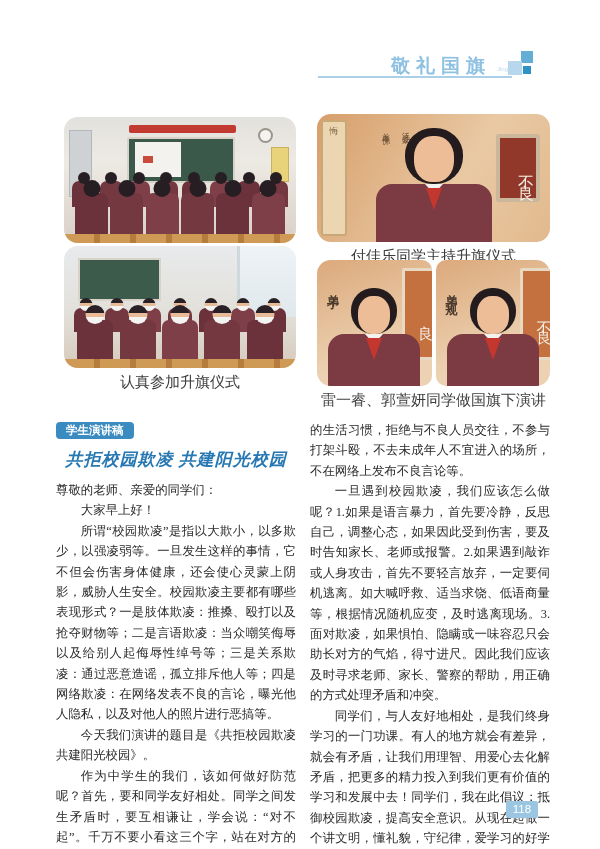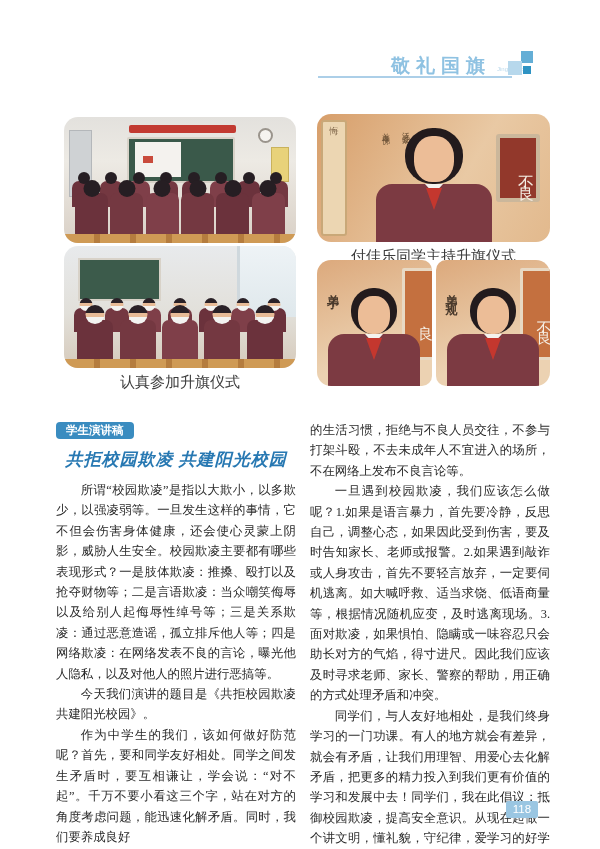--- a/index.html
+++ b/index.html
@@ -245,26 +245,29 @@
         <div class="p4-panel">不良</div>
         <div class="fig-person p4-person">
           <div class="g-body"></div>
           <div class="g-hair"></div>
           <div class="g-face"></div>
           <div class="g-collar"></div>
           <div class="g-scarf"></div>
         </div>
       </div>
     </div>
+    <div class="caption">雷一睿、郭萱妍同学做国旗下演讲</div>
   </div>
 
   <div class="article">
     <div class="col">
       <span class="badge">学生演讲稿</span>
       <div class="article-title">共拒校园欺凌 共建阳光校园</div>
+      <p class="para no-indent">尊敬的老师、亲爱的同学们：</p>
+      <p class="para">大家早上好！</p>
       <p class="para">所谓“校园欺凌”是指以大欺小，以多欺少，以强凌弱等。一旦发生这样的事情，它不但会伤害身体健康，还会使心灵蒙上阴影，威胁人生安全。校园欺凌主要都有哪些表现形式？一是肢体欺凌：推搡、殴打以及抢夺财物等；二是言语欺凌：当众嘲笑侮辱以及给别人起侮辱性绰号等；三是关系欺凌：通过恶意造谣，孤立排斥他人等；四是网络欺凌：在网络发表不良的言论，曝光他人隐私，以及对他人的照片进行恶搞等。</p>
       <p class="para">今天我们演讲的题目是《共拒校园欺凌　共建阳光校园》。</p>
       <p class="para">作为中学生的我们，该如何做好防范呢？首先，要和同学友好相处。同学之间发生矛盾时，要互相谦让，学会说：“对不起”。千万不要小看这三个字，站在对方的角度考虑问题，能迅速化解矛盾。同时，我们要养成良好</p>
     </div>
     <div class="col">
       <p class="para no-indent">的生活习惯，拒绝与不良人员交往，不参与打架斗殴，不去未成年人不宜进入的场所，不在网络上发布不良言论等。</p>
       <p class="para">一旦遇到校园欺凌，我们应该怎么做呢？1.如果是语言暴力，首先要冷静，反思自己，调整心态，如果因此受到伤害，要及时告知家长、老师或报警。2.如果遇到敲诈或人身攻击，首先不要轻言放弃，一定要伺机逃离。如大喊呼救、适当求饶、低语商量等，根据情况随机应变，及时逃离现场。3.面对欺凌，如果惧怕、隐瞒或一味容忍只会助长对方的气焰，得寸进尺。因此我们应该及时寻求老师、家长、警察的帮助，用正确的方式处理矛盾和冲突。</p>
       <p class="para">同学们，与人友好地相处，是我们终身学习的一门功课。有人的地方就会有差异，就会有矛盾，让我们用理智、用爱心去化解矛盾，把更多的精力投入到我们更有价值的学习和发展中去！同学们，我在此倡议：抵御校园欺凌，提高安全意识。从现在起做一个讲文明，懂礼貌，守纪律，爱学习的好学生。让我们携手共建美好校园！</p>
 
     </div>

